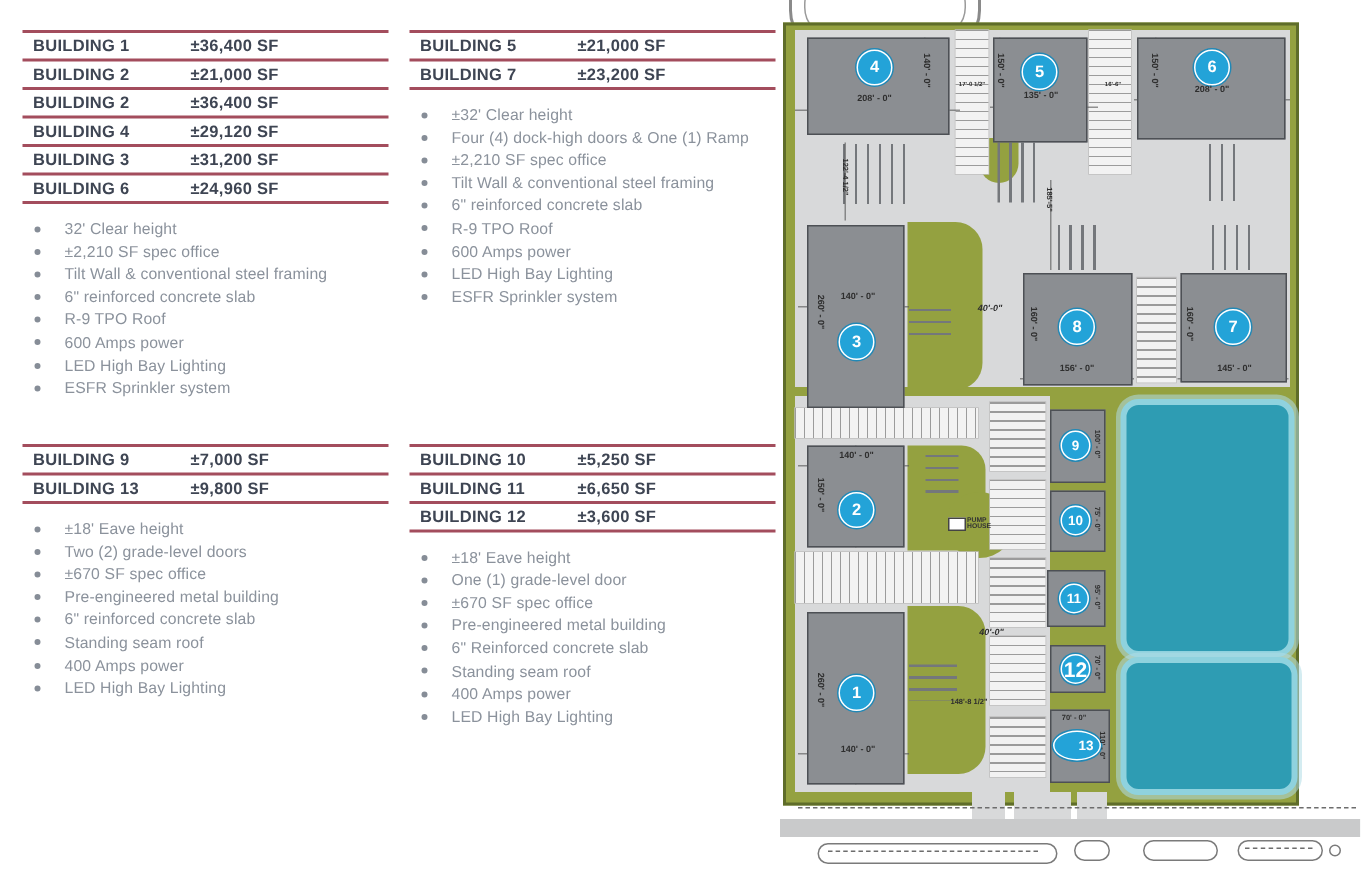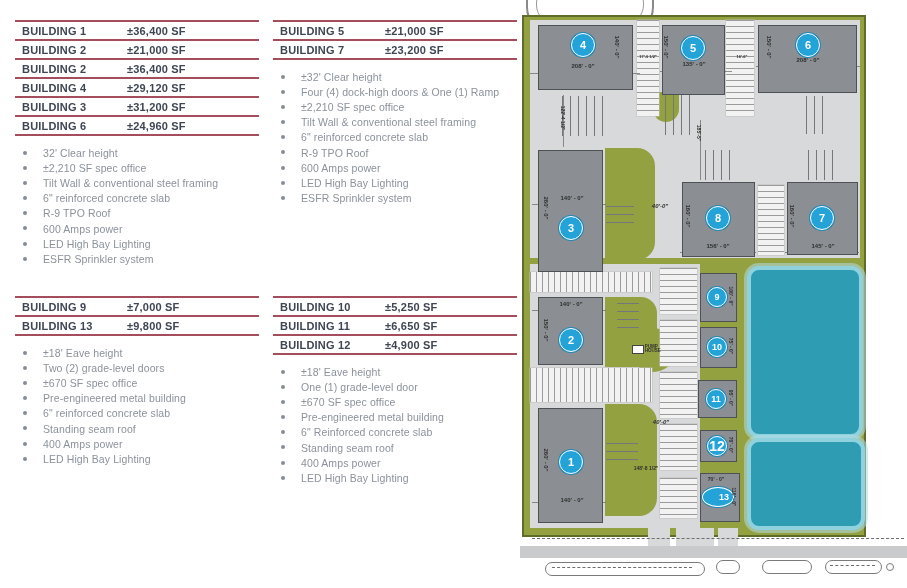--- a/index.html
+++ b/index.html
@@ -218,21 +218,21 @@
             <div class="brow">
               <div class="bname">BUILDING 10</div>
               <div class="bsf">±5,250 SF</div>
             </div>
             <div class="brow">
               <div class="bname">BUILDING 11</div>
               <div class="bsf">±6,650 SF</div>
             </div>
             <div class="brow">
               <div class="bname">BUILDING 12</div>
-              <div class="bsf">±4,900 SF</div>
+              <div class="bsf">±3,600 SF</div>
             </div>
           </div>
           <div class="bullets">
             <div class="bullet">
               <div class="dot"></div>
               <div class="btext">±18' Eave height</div>
             </div>
             <div class="bullet">
               <div class="dot"></div>
               <div class="btext">One (1) grade-level door</div>

